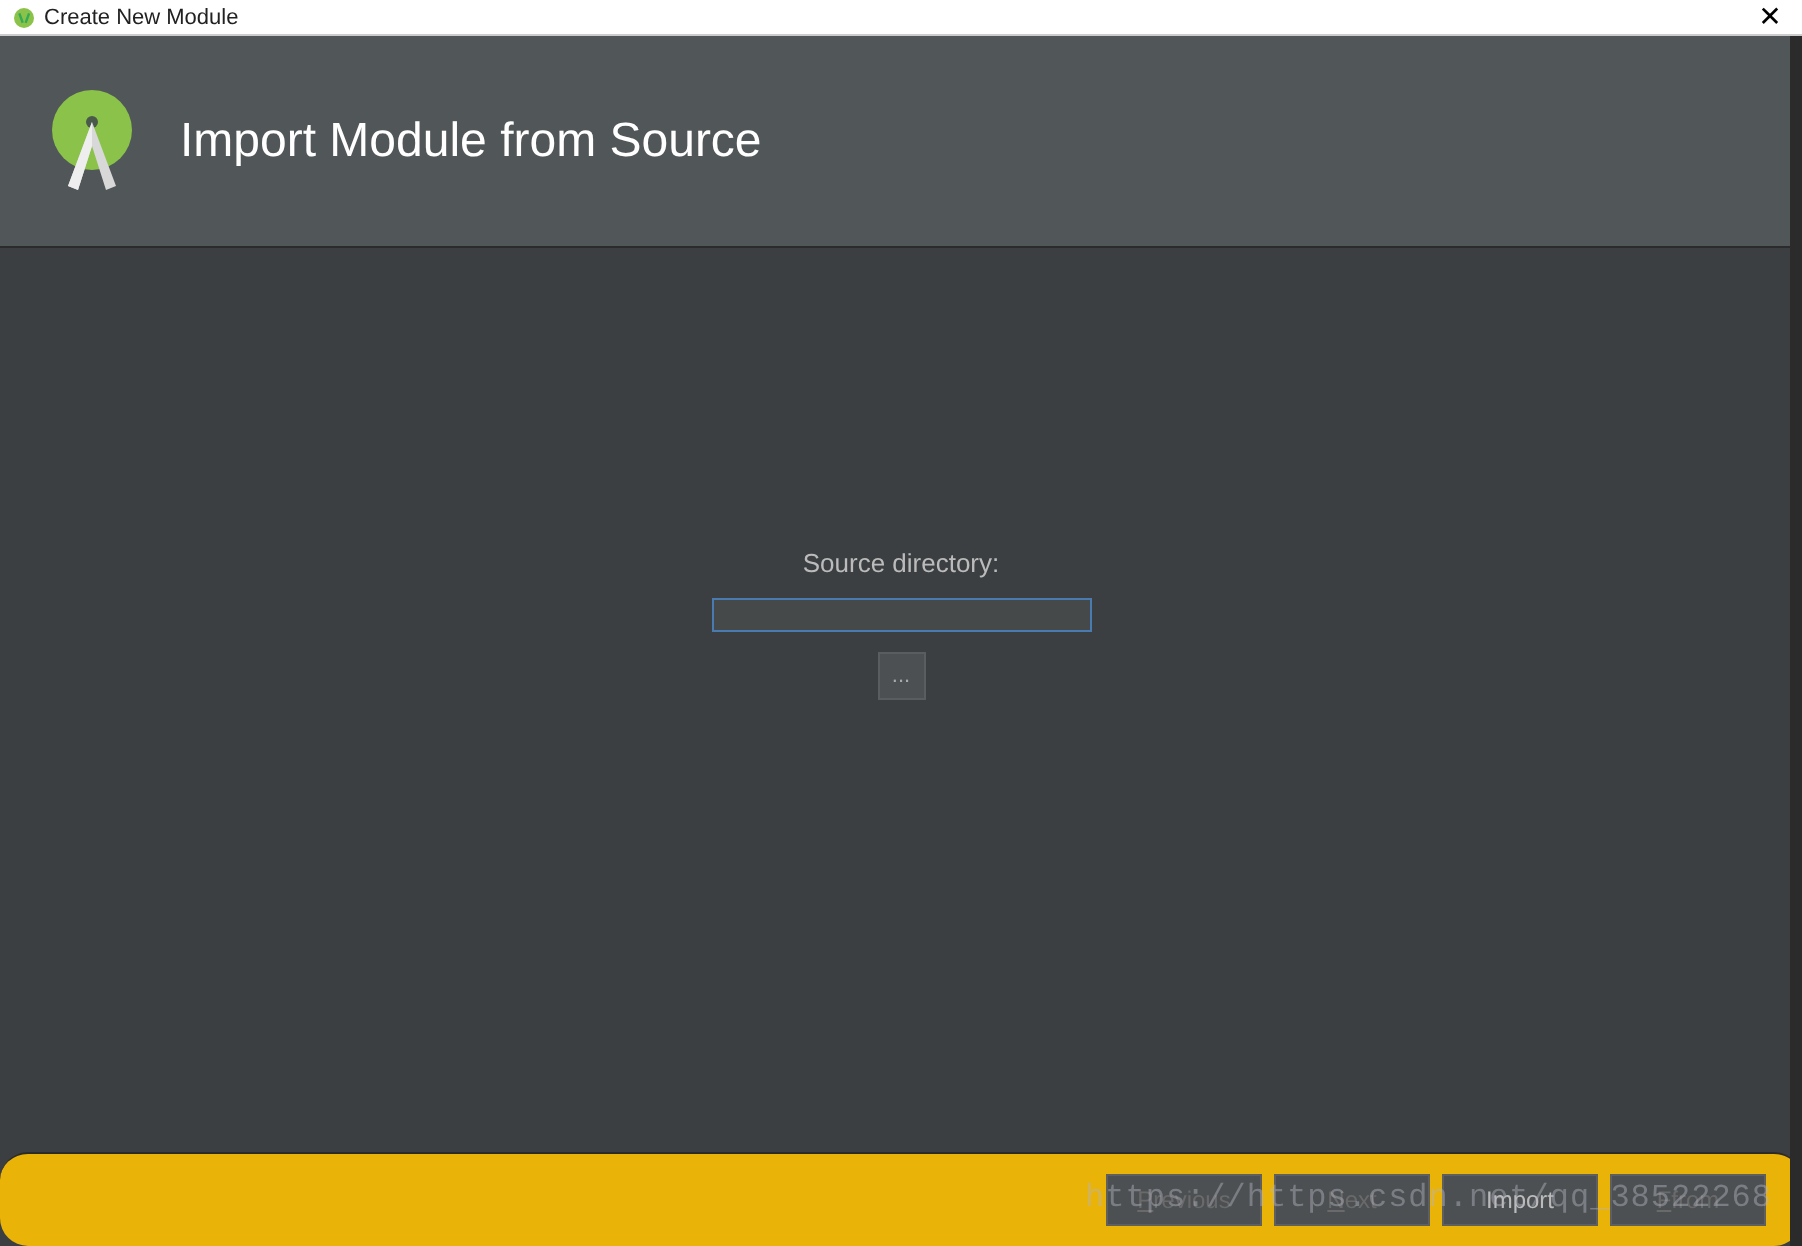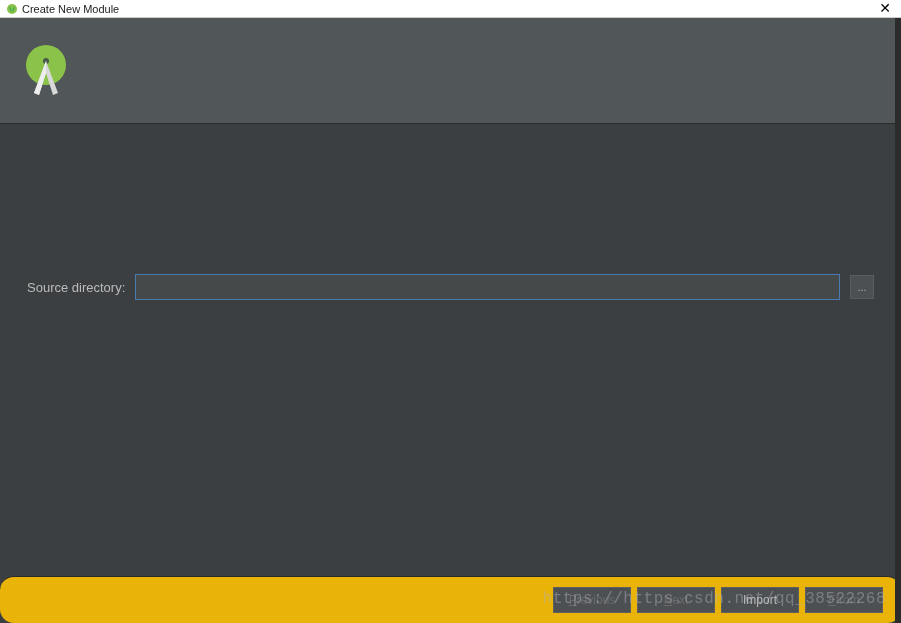--- a/index.html
+++ b/index.html
@@ -70,20 +70,21 @@
       position: relative;
     }
     .form-row {
       position: absolute;
       top: 150px;
       left: 27px;
       right: 27px;
       display: flex;
       align-items: center;
       gap: 10px;
+      flex-direction: column;
     }
     .field-label {
       color: #bbbbbb;
       font-size: 13px;
       white-space: nowrap;
     }
     .text-input {
       flex: 1;
       height: 26px;
       background: #45494a;
@@ -178,20 +179,21 @@
 
 <div class="header-banner">
   <div class="android-logo">
     <svg viewBox="0 0 48 56" width="48" height="56">
       <circle cx="24" cy="22" r="20" fill="#8bc34a"></circle>
       <circle cx="24" cy="18" r="3" fill="#4a5a4a"></circle>
       <path d="M 24 18 L 12 50 L 17 52 L 24 30 L 31 52 L 36 50 Z" fill="#d8d8d8"></path>
       <path d="M 24 18 L 24 30 L 17 52 L 12 50 Z" fill="#eeeeee"></path>
     </svg>
   </div>
+  <div class="header-title">Import Module from Source</div>
 </div>
 
 <div class="main-area">
   <div class="form-row">
     <span class="field-label">Source directory:</span>
     <input type="text" class="text-input" value="" style="">
     <div class="browse-btn">...</div>
   </div>
 </div>
 

